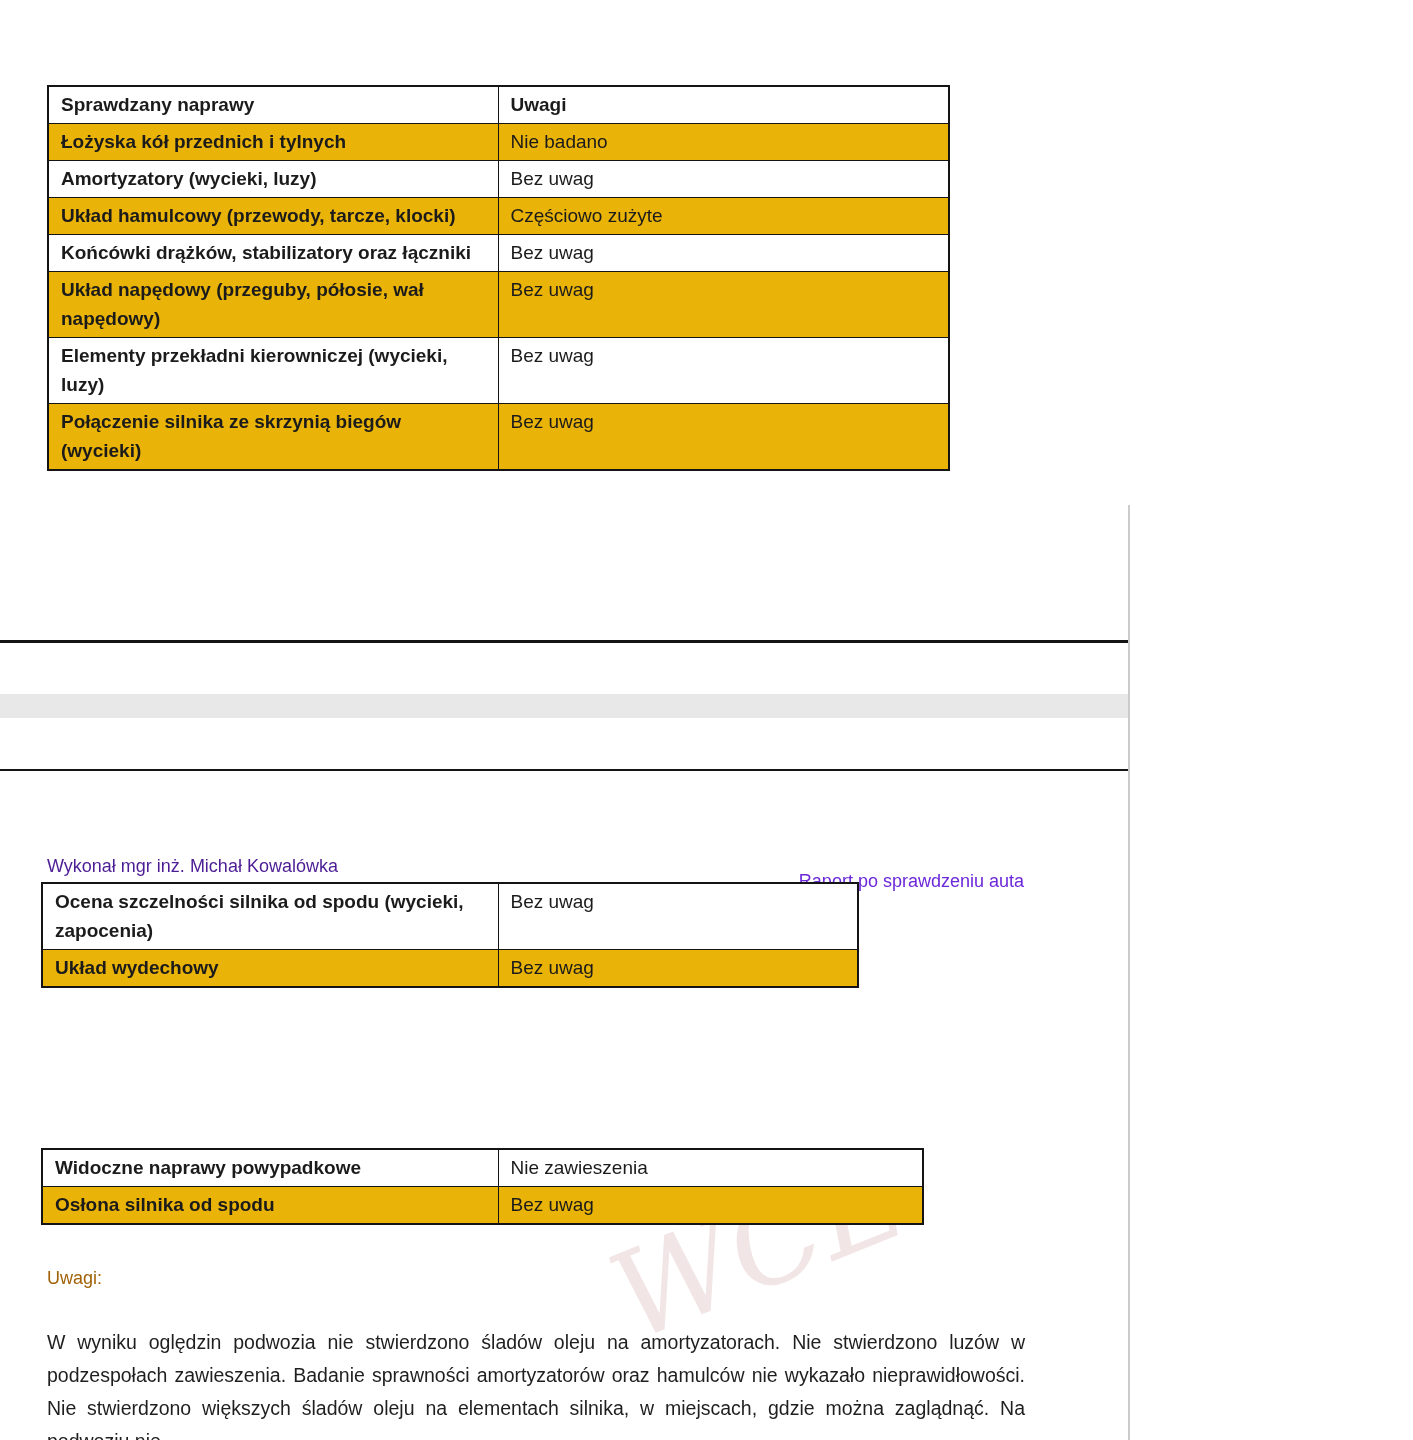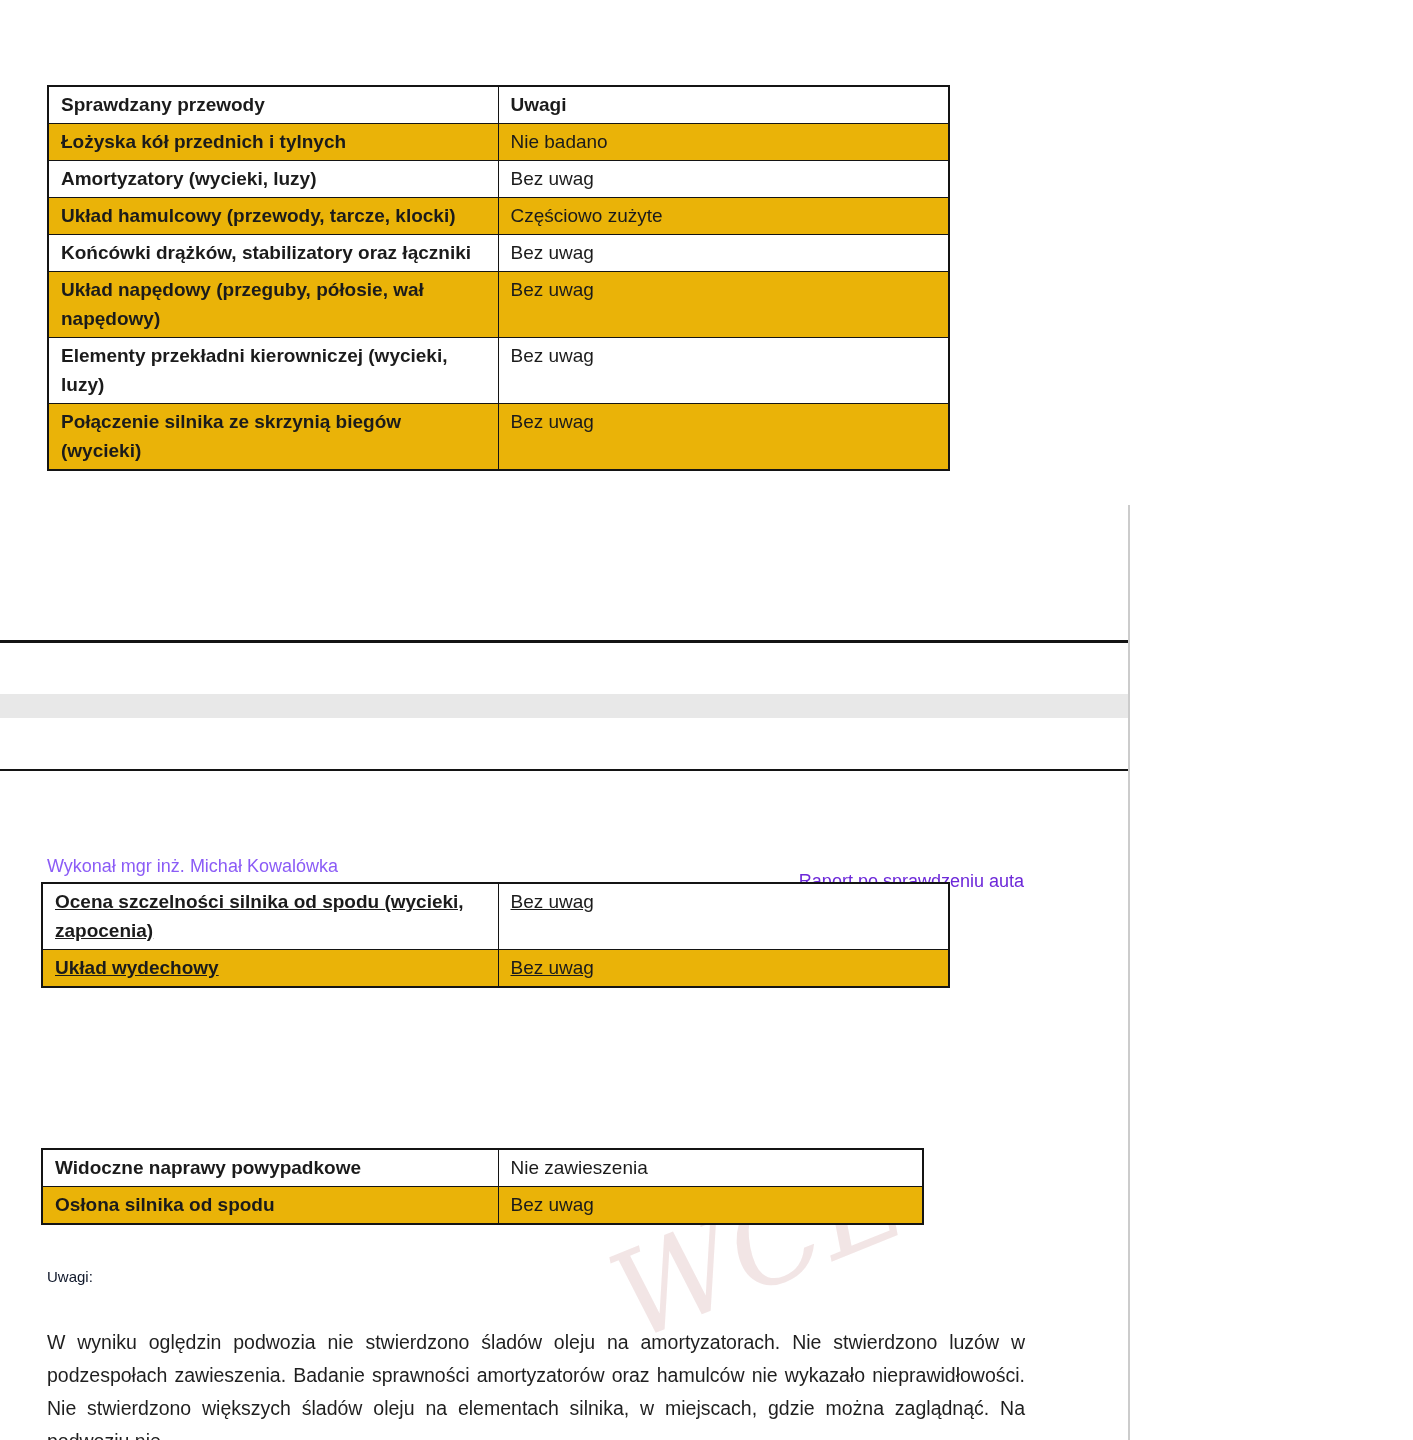--- a/index.html
+++ b/index.html
@@ -10,54 +10,54 @@
   
   table.insp { border-collapse:collapse; table-layout:fixed; background:#fff; border:2px solid #141414; }
   table.insp td { border:1px solid #141414; font-size:19px; line-height:29px; padding:3px 12px 4px 12px; vertical-align:top; }
   table.insp td.el { font-weight:bold; }
   table.insp td.op { font-weight:normal; }
   table.insp tr.shaded td { background:#eab308; }
   table.insp tr.hdr td { font-weight:bold; background:#ffffff; }
 
   .t1  { left:47px; top:85px;  width:903px; }
   .t1 col.c1 { width:450px; }
-  .t2a { left:41px; top:882px; width:909px;text-decoration:underline; }
+  .t2a { left:41px; top:882px; width:818px; }
   .t2b { left:41px; top:1148px; width:883px; }
   .t2a col.c1, .t2b col.c1 { width:456px; }
 
   
   .rule1 { left:0; top:640px; width:1128px; height:3px; background:#141414; }
   .band  { left:0; top:694px; width:1128px; height:24px; background:#e8e8e8; }
   .rule2 { left:0; top:769px; width:1128px; height:2px; background:#141414; }
   .vline { left:1128px; top:505px; width:2px; height:935px; background:#cccccc; }
 
   .report-title { left:47px; top:871px; width:977px; text-align:right;
                   font-size:18px; color:#6d28d9; }
-  .author-line  { left:47px; top:856px; width:700px; font-size:18px; color:#8b5cf6; }
+  .author-line  { left:47px; top:856px; width:700px; font-size:18px; color:#4c1d95; }
 
-  .notes-label { left:47px; top:1268px; font-size:15px; color:#0f172a;text-align:right; }
+  .notes-label { left:47px; top:1268px; font-size:18px; color:#a16207;text-align:right; }
   .notes-para  { left:47px; top:1326px; width:978px; font-size:19.5px; line-height:33px;
                  text-align:justify; color:#1f1f1f; }
 
   .watermark { left:600px; top:1140px; width:500px;
                font-family:"DejaVu Serif", serif; font-style:italic;
                font-size:120px; color:rgba(208,160,160,0.28);
                transform:rotate(-22deg); pointer-events:none; }
 </style>
 </head>
 <body>
 
 <table class="insp abs t1">
   <colgroup>
       <col class="c1">
       <col>
     </colgroup>
   <tbody>
       <tr class="hdr">
-    <td>Sprawdzany przewody</td>
+    <td>Sprawdzany naprawy</td>
     <td>Uwagi</td>
   </tr>
   <tr class="shaded">
     <td class="el">Łożyska kół przednich i tylnych</td>
     <td class="op">Nie badano</td>
   </tr>
   <tr>
     <td class="el">Amortyzatory (wycieki, luzy)</td>
     <td class="op">Bez uwag</td>
   </tr>

